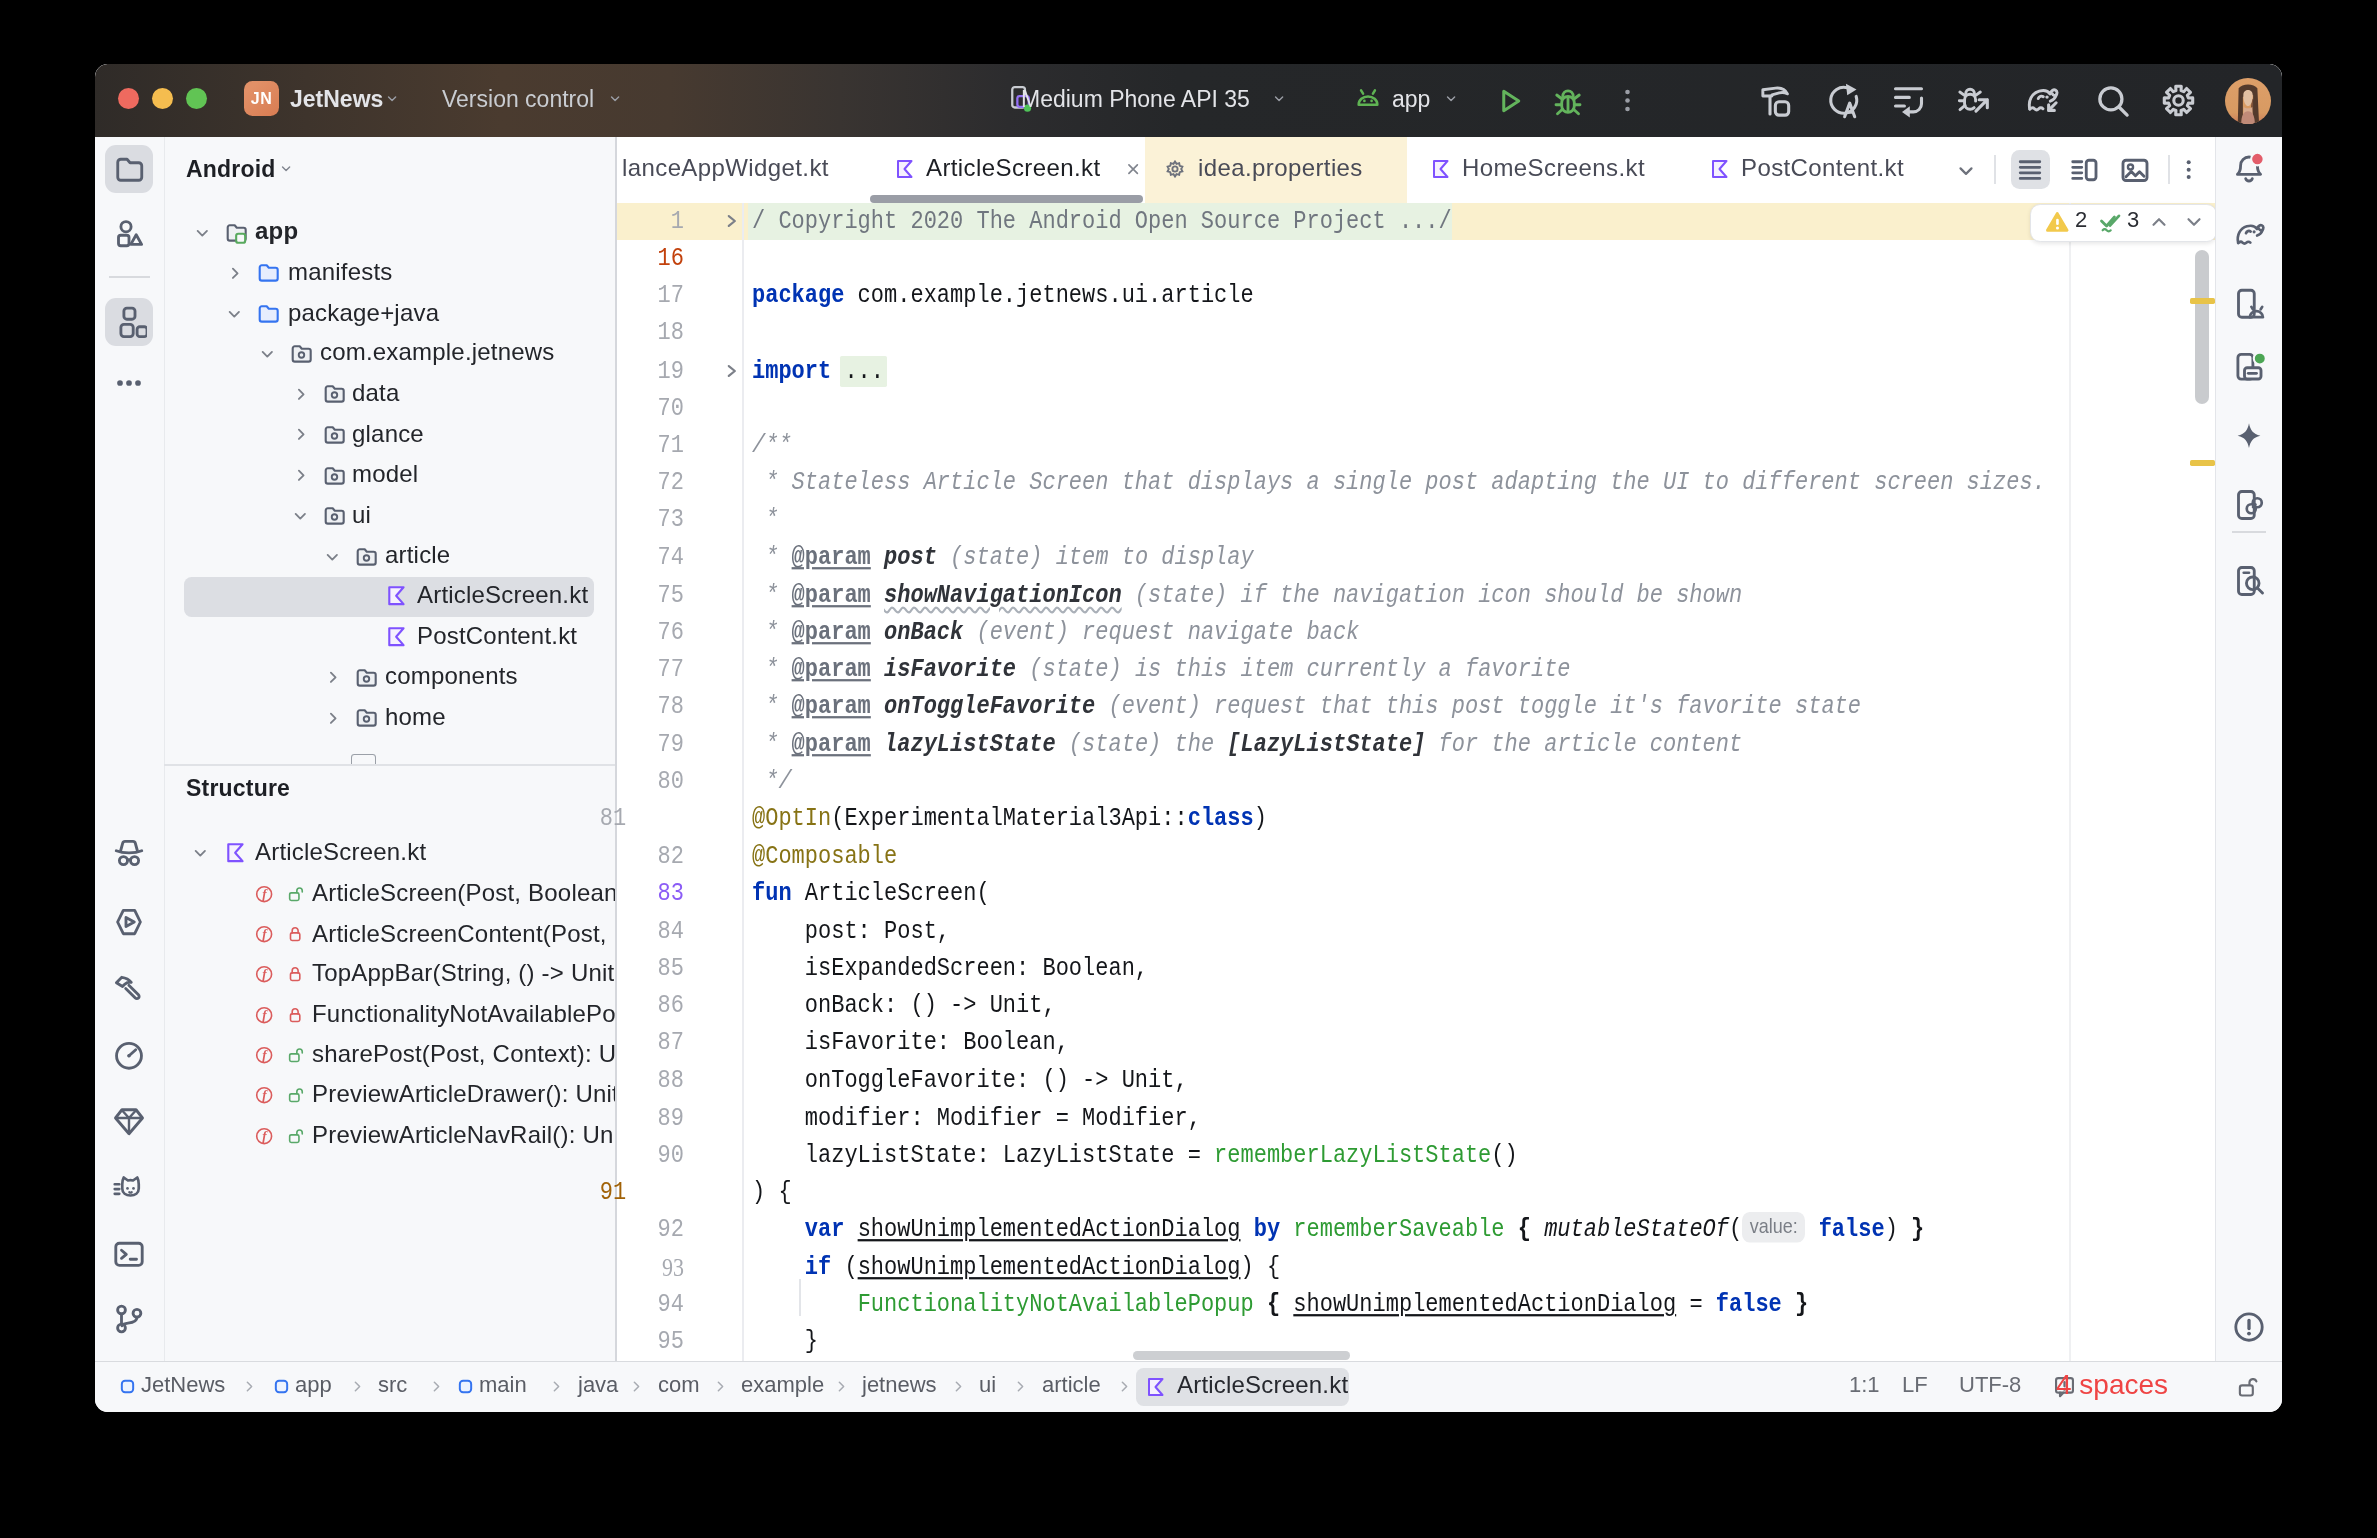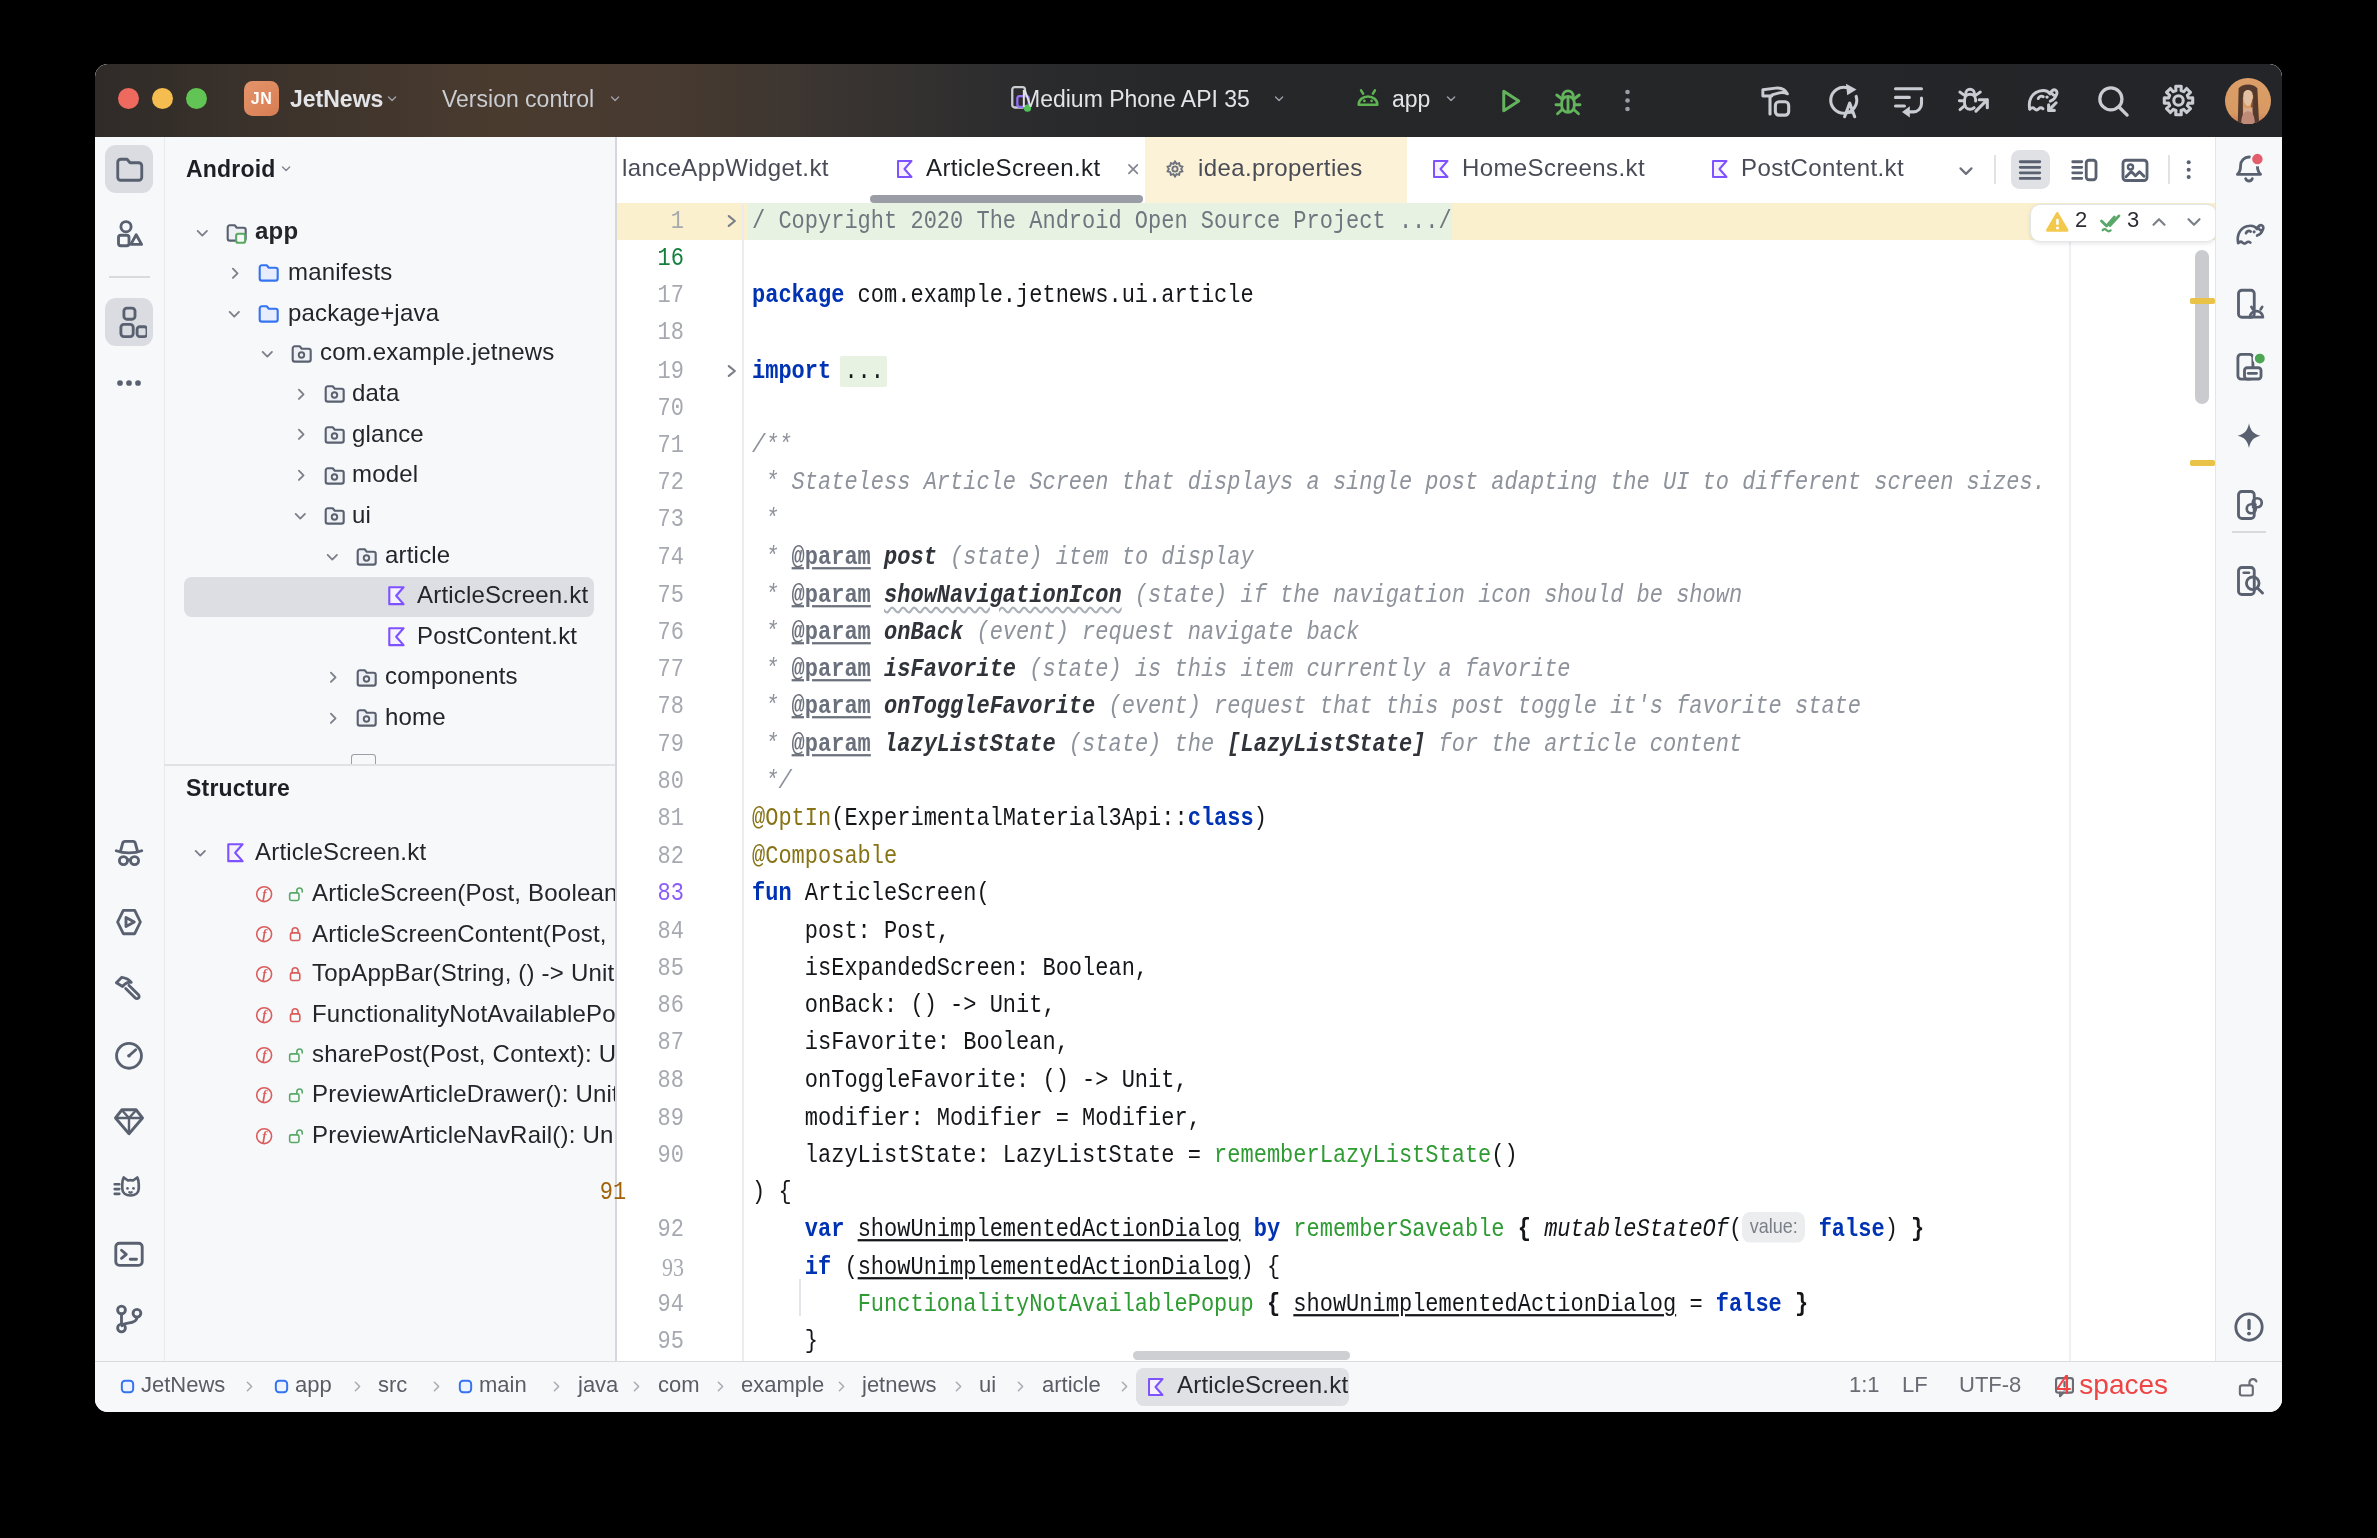--- a/index.html
+++ b/index.html
@@ -414,21 +414,21 @@
 <div class="abs" style="left:775px;top:131px;width:273px;height:7.6px;background:#9a9da6;border-radius:4.2px"></div>
 <div class="abs" style="left:522px;top:139px;width:1598px;height:1158px;background:#fff"></div>
 <div class="abs" style="left:522px;top:139px;width:1598px;height:37px;background:#faf0cd"></div>
 <div class="abs" style="left:653px;top:139px;width:704px;height:37px;background:#e7f2e2"></div>
 <div class="abs" style="left:647px;top:139px;width:1.7px;height:1158px;background:#ebecf0"></div>
 <div class="abs" style="left:1974px;top:139px;width:1.7px;height:1158px;background:#eff0f2"></div>
 <div class="abs" style="left:704px;top:1215px;width:1.7px;height:37px;background:#e3e5e9"></div>
 <div class="abs" style="left:745px;top:292px;width:47px;height:31px;background:#e7f2e2;border-radius:1.7px"></div>
 <div class="abs" style="left:447px;top:139px;width:142px;height:37px;line-height:37px;text-align:right;color:#a6a9b0;font-family:'Liberation Mono',monospace;font-size:22px"><span style="display:inline-block;transform:scaleY(1.13)">1</span></div>
 <div class="abs code" style="left:657px;top:139px;height:37px;line-height:37px"><span class="fold">/ Copyright 2020 The Android Open Source Project .../</span></div>
-<div class="abs" style="left:447px;top:176px;width:142px;height:37px;line-height:37px;text-align:right;color:#15803d;font-family:'Liberation Mono',monospace;font-size:22px"><span style="display:inline-block;transform:scaleY(1.13)">16</span></div>
+<div class="abs" style="left:447px;top:176px;width:142px;height:37px;line-height:37px;text-align:right;color:#c2410c;font-family:'Liberation Mono',monospace;font-size:22px"><span style="display:inline-block;transform:scaleY(1.13)">16</span></div>
 <div class="abs" style="left:447px;top:213px;width:142px;height:37px;line-height:37px;text-align:right;color:#a6a9b0;font-family:'Liberation Mono',monospace;font-size:22px"><span style="display:inline-block;transform:scaleY(1.13)">17</span></div>
 <div class="abs code" style="left:657px;top:213px;height:37px;line-height:37px"><span class="k">package</span><span> com.example.jetnews.ui.article</span></div>
 <div class="abs" style="left:447px;top:250px;width:142px;height:37px;line-height:37px;text-align:right;color:#a6a9b0;font-family:'Liberation Mono',monospace;font-size:22px"><span style="display:inline-block;transform:scaleY(1.13)">18</span></div>
 <div class="abs" style="left:447px;top:289px;width:142px;height:37px;line-height:37px;text-align:right;color:#a6a9b0;font-family:'Liberation Mono',monospace;font-size:22px"><span style="display:inline-block;transform:scaleY(1.13)">19</span></div>
 <div class="abs code" style="left:657px;top:289px;height:37px;line-height:37px"><span class="k">import</span><span> </span><span>...</span></div>
 <div class="abs" style="left:447px;top:326px;width:142px;height:37px;line-height:37px;text-align:right;color:#a6a9b0;font-family:'Liberation Mono',monospace;font-size:22px"><span style="display:inline-block;transform:scaleY(1.13)">70</span></div>
 <div class="abs" style="left:447px;top:363px;width:142px;height:37px;line-height:37px;text-align:right;color:#a6a9b0;font-family:'Liberation Mono',monospace;font-size:22px"><span style="display:inline-block;transform:scaleY(1.13)">71</span></div>
 <div class="abs code" style="left:657px;top:363px;height:37px;line-height:37px"><span class="c">/**</span></div>
 <div class="abs" style="left:447px;top:400px;width:142px;height:37px;line-height:37px;text-align:right;color:#a6a9b0;font-family:'Liberation Mono',monospace;font-size:22px"><span style="display:inline-block;transform:scaleY(1.13)">72</span></div>
 <div class="abs code" style="left:657px;top:400px;height:37px;line-height:37px"><span class="c"> * Stateless Article Screen that displays a single post adapting the UI to different screen sizes.</span></div>
@@ -441,21 +441,21 @@
 <div class="abs" style="left:447px;top:550px;width:142px;height:37px;line-height:37px;text-align:right;color:#a6a9b0;font-family:'Liberation Mono',monospace;font-size:22px"><span style="display:inline-block;transform:scaleY(1.13)">76</span></div>
 <div class="abs code" style="left:657px;top:550px;height:37px;line-height:37px"><span class="c"> * </span><span class="ct">@param</span><span class="c"> </span><span class="pn">onBack</span><span class="c"> (event) request navigate back</span></div>
 <div class="abs" style="left:447px;top:587px;width:142px;height:37px;line-height:37px;text-align:right;color:#a6a9b0;font-family:'Liberation Mono',monospace;font-size:22px"><span style="display:inline-block;transform:scaleY(1.13)">77</span></div>
 <div class="abs code" style="left:657px;top:587px;height:37px;line-height:37px"><span class="c"> * </span><span class="ct">@param</span><span class="c"> </span><span class="pn">isFavorite</span><span class="c"> (state) is this item currently a favorite</span></div>
 <div class="abs" style="left:447px;top:624px;width:142px;height:37px;line-height:37px;text-align:right;color:#a6a9b0;font-family:'Liberation Mono',monospace;font-size:22px"><span style="display:inline-block;transform:scaleY(1.13)">78</span></div>
 <div class="abs code" style="left:657px;top:624px;height:37px;line-height:37px"><span class="c"> * </span><span class="ct">@param</span><span class="c"> </span><span class="pn">onToggleFavorite</span><span class="c"> (event) request that this post toggle it's favorite state</span></div>
 <div class="abs" style="left:447px;top:662px;width:142px;height:37px;line-height:37px;text-align:right;color:#a6a9b0;font-family:'Liberation Mono',monospace;font-size:22px"><span style="display:inline-block;transform:scaleY(1.13)">79</span></div>
 <div class="abs code" style="left:657px;top:662px;height:37px;line-height:37px"><span class="c"> * </span><span class="ct">@param</span><span class="c"> </span><span class="pn">lazyListState</span><span class="c"> (state) the </span><span class="pn">[LazyListState]</span><span class="c"> for the article content</span></div>
 <div class="abs" style="left:447px;top:699px;width:142px;height:37px;line-height:37px;text-align:right;color:#a6a9b0;font-family:'Liberation Mono',monospace;font-size:22px"><span style="display:inline-block;transform:scaleY(1.13)">80</span></div>
 <div class="abs code" style="left:657px;top:699px;height:37px;line-height:37px"><span class="c"> */</span></div>
-<div class="abs" style="left:447px;top:736px;width:142px;height:37px;line-height:37px;text-align:right;color:#a6a9b0;font-family:'Liberation Mono',monospace;font-size:22px"><span style="display:inline-block;transform:scaleY(1.13)">81</span></div>
+<div class="abs" style="left:447px;top:736px;width:142px;height:37px;line-height:37px;text-align:center;color:#a6a9b0;font-family:'Liberation Mono',monospace;font-size:22px"><span style="display:inline-block;transform:scaleY(1.13)">81</span></div>
 <div class="abs code" style="left:657px;top:736px;height:37px;line-height:37px"><span class="an">@OptIn</span><span>(ExperimentalMaterial3Api::</span><span class="k">class</span><span>)</span></div>
 <div class="abs" style="left:447px;top:774px;width:142px;height:37px;line-height:37px;text-align:right;color:#a6a9b0;font-family:'Liberation Mono',monospace;font-size:22px"><span style="display:inline-block;transform:scaleY(1.13)">82</span></div>
 <div class="abs code" style="left:657px;top:774px;height:37px;line-height:37px"><span class="an">@Composable</span></div>
 <div class="abs" style="left:447px;top:811px;width:142px;height:37px;line-height:37px;text-align:right;color:#8b5cf6;font-family:'Liberation Mono',monospace;font-size:22px"><span style="display:inline-block;transform:scaleY(1.13)">83</span></div>
 <div class="abs code" style="left:657px;top:811px;height:37px;line-height:37px"><span class="k">fun</span><span> ArticleScreen(</span></div>
 <div class="abs" style="left:447px;top:849px;width:142px;height:37px;line-height:37px;text-align:right;color:#a6a9b0;font-family:'Liberation Mono',monospace;font-size:22px"><span style="display:inline-block;transform:scaleY(1.13)">84</span></div>
 <div class="abs code" style="left:657px;top:849px;height:37px;line-height:37px"><span>    post: Post,</span></div>
 <div class="abs" style="left:447px;top:886px;width:142px;height:37px;line-height:37px;text-align:right;color:#a6a9b0;font-family:'Liberation Mono',monospace;font-size:22px"><span style="display:inline-block;transform:scaleY(1.13)">85</span></div>
 <div class="abs code" style="left:657px;top:886px;height:37px;line-height:37px"><span>    isExpandedScreen: Boolean,</span></div>
 <div class="abs" style="left:447px;top:923px;width:142px;height:37px;line-height:37px;text-align:right;color:#a6a9b0;font-family:'Liberation Mono',monospace;font-size:22px"><span style="display:inline-block;transform:scaleY(1.13)">86</span></div>

